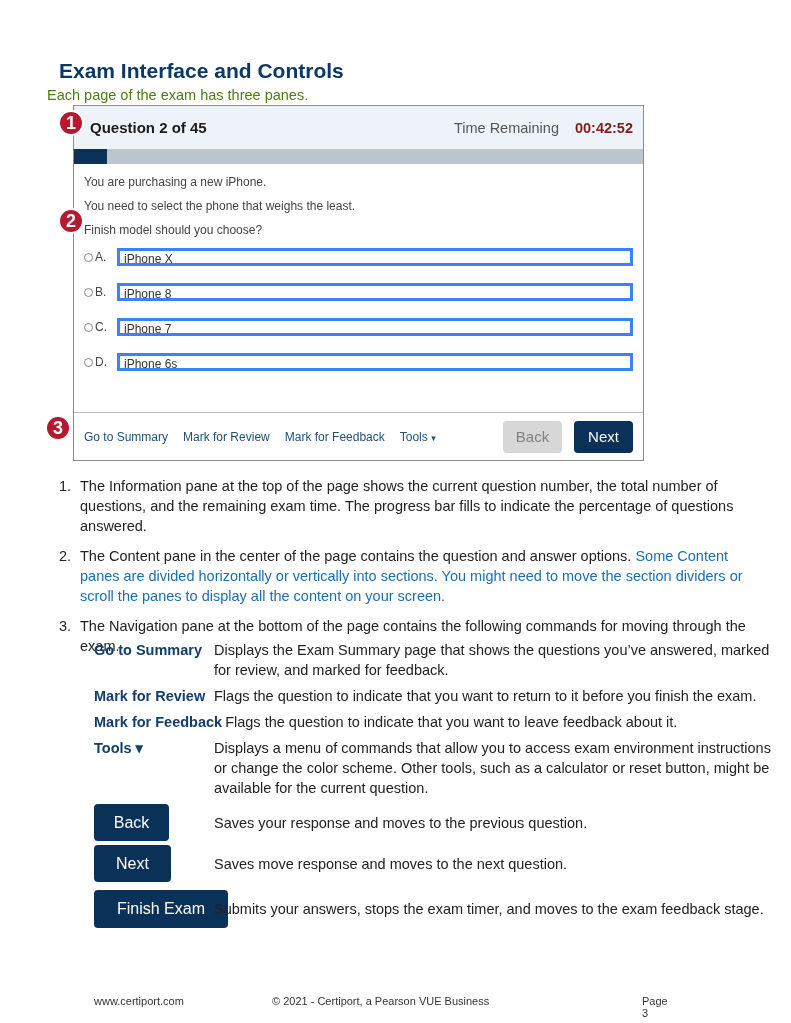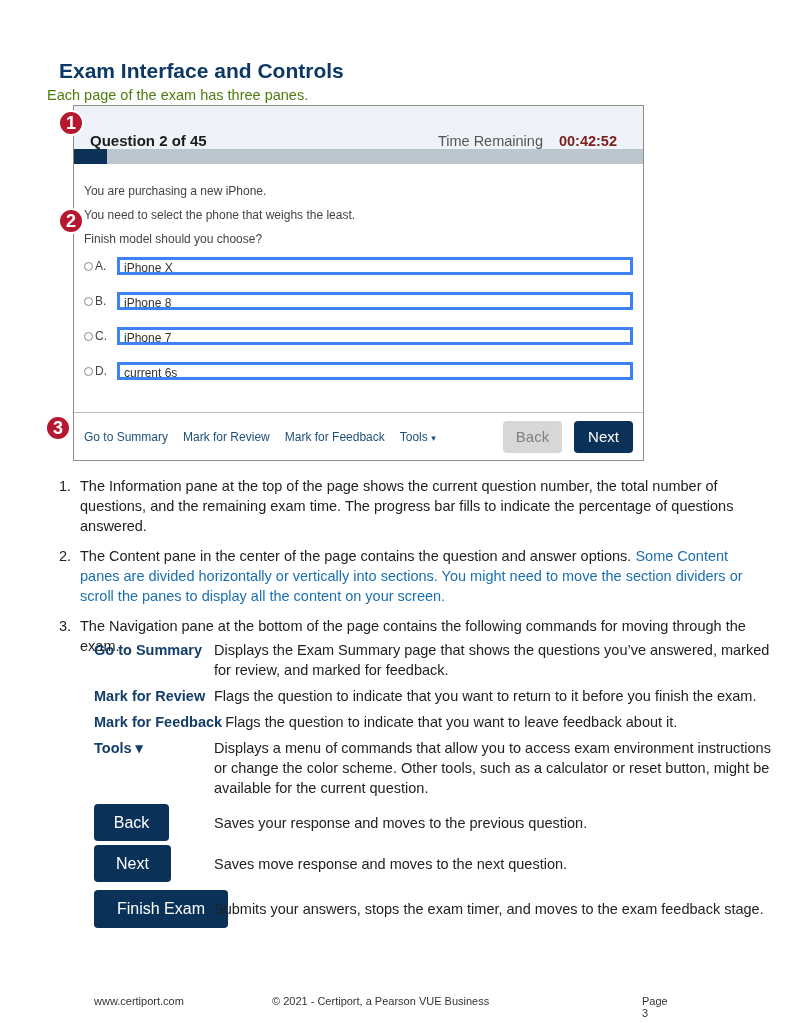--- a/index.html
+++ b/index.html
@@ -2,28 +2,28 @@
 <html><head>
 <meta charset="utf-8">
 <style>
   * { box-sizing: border-box; }
   html, body { margin: 0; padding: 0; background: #ffffff; }
   body { width: 791px; height: 1023px; position: relative; font-family: "Liberation Sans", sans-serif; color: #222; overflow: hidden; }
   .title { position: absolute; left: 47px; top: 47px; font-size: 21px; font-weight: bold; color: #0b3864; margin: 12px; }
   .intro { position: absolute; left: 47px; top: 79px; font-size: 14.5px; color: #4d7c0f; margin-top: 8px; }
 
   .shot { position: absolute; left: 73px; top: 105px; width: 571px; height: 356px; border: 1px solid #8c8c8c; background: #fff; }
-  .info { height: 43px; background: #eef2f9; display: flex; align-items: flex-end; justify-content: space-between; padding: 0 26px 0 10px; }
+  .info { height: 43px; background: #eef2f9; display: flex; align-items: center; justify-content: space-between; padding: 0 10px 0 10px; }
   .qnum { font-size: 15px; font-weight: bold; color: #1b1b1b; }
   .time { font-size: 14.5px; color: #555; }
   .time .clock { font-weight: bold; color: #7f1d1d; margin-left: 16px; }
   .progress { height: 15px; background: #bcc6ce; position: relative; }
   .progress .fill { position: absolute; left: 0; top: 0; bottom: 0; background: #0c3157; }
   .content { padding: 12px 10px 0 10px; font-size: 12px; color: #444; }
-  .content p { margin: 9px 0 12px 0; height: 12px; line-height: 12px; }
+  .content p { margin: 0 0 12px 0; height: 12px; line-height: 12px; }
   .option { display: flex; align-items: center; height: 18px; margin-bottom: 17px; }
   .radio { width: 9px; height: 9px; border: 1px solid #888; border-radius: 50%; margin-right: 2px; display: inline-block; }
   .opt-letter { width: 22px; font-size: 12px; color: #444; }
   .opt-box { flex: 1; height: 18px; border: 3px solid #3b82f6; padding: 2px 4px; font-size: 12px; color: #333; line-height: 12px; }
   .nav { position: absolute; left: 0; right: 0; bottom: 0; height: 48px; border-top: 1px solid #bbb; display: flex; align-items: center; padding: 0 10px; font-size: 12px; color: #1e4f7a; }
   .nav .link { margin-right: 15px; cursor: pointer; }
   .nav .spacer { flex: 1; }
   .btn { height: 32px; border-radius: 4px; font-size: 15px; display: inline-flex; align-items: center; justify-content: center; cursor: pointer; }
   .btn-back-dis { width: 59px; background: #d7d7d7; color: #808080; margin-right: 12px; }
   .btn-next { width: 59px; background: #0a3157; color: #fff; }
@@ -76,21 +76,21 @@
       <span class="opt-box">iPhone 8</span>
     </div>
     <div class="option">
       <span class="radio"></span>
       <span class="opt-letter">C.</span>
       <span class="opt-box">iPhone 7</span>
     </div>
     <div class="option">
       <span class="radio"></span>
       <span class="opt-letter">D.</span>
-      <span class="opt-box">current 6s</span>
+      <span class="opt-box">iPhone 6s</span>
     </div>
   </div>
   <div class="nav">
     <span class="link">Go to Summary</span>
     <span class="link">Mark for Review</span>
     <span class="link">Mark for Feedback</span>
     <span class="link"><span>Tools</span> <span style="font-size:9px">▾</span></span>
     <span class="spacer"></span>
     <span class="btn btn-back-dis">Back</span>
     <span class="btn btn-next">Next</span>

